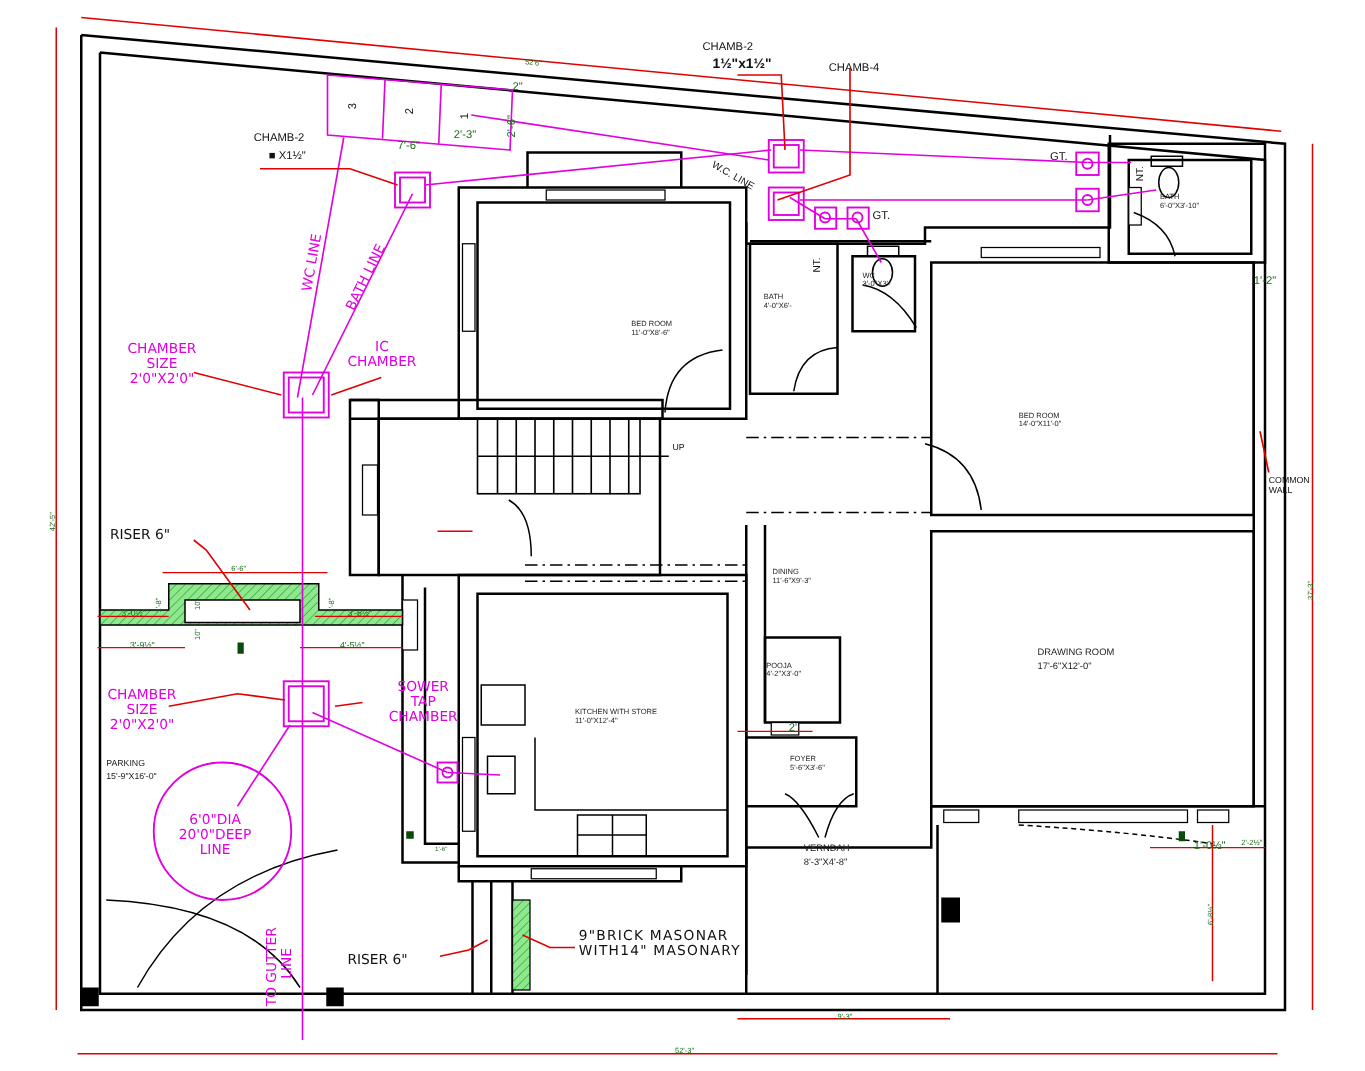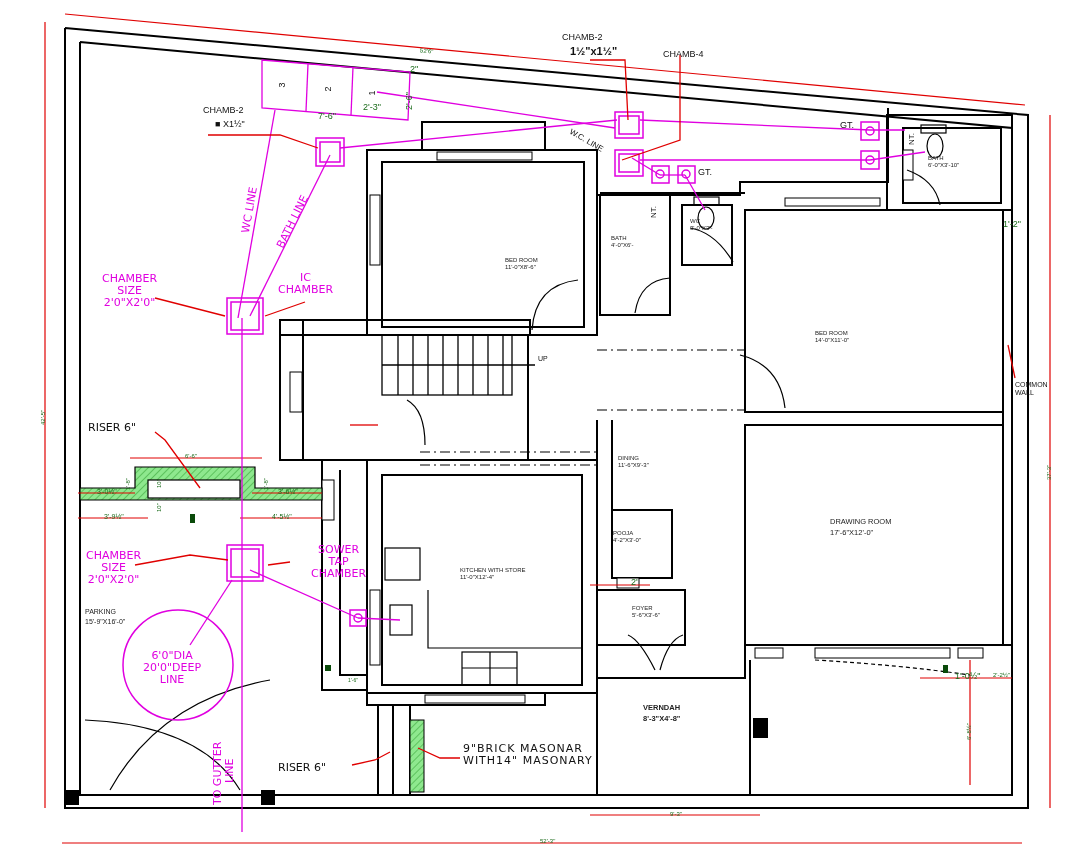--- a/index.html
+++ b/index.html
@@ -229,21 +229,21 @@
 <div class="lbl room" style="left:505px;top:257px;"><span>BED ROOM</span><span class="sz">11'-0"X8'-6"</span></div>
 <div class="lbl room" style="left:611px;top:235px;"><span>BATH</span><span class="sz">4'-0"X6'-</span></div>
 <div class="lbl room" style="left:690px;top:218px;"><span>WC</span><span class="sz">3'-0"X3'-</span></div>
 <div class="lbl room" style="left:928px;top:155px;"><span>BATH</span><span class="sz">6'-0"X3'-10"</span></div>
 <div class="lbl room" style="left:815px;top:330px;"><span>BED ROOM</span><span class="sz">14'-0"X11'-0"</span></div>
 <div class="lbl room" style="left:618px;top:455px;"><span>DINING</span><span class="sz">11'-6"X9'-3"</span></div>
 <div class="lbl room" style="left:613px;top:530px;"><span>POOJA</span><span class="sz">4'-2"X3'-0"</span></div>
 <div class="lbl room" style="left:460px;top:567px;"><span>KITCHEN WITH STORE</span><span class="sz">11'-0"X12'-4"</span></div>
 <div class="lbl room" style="left:830px;top:518px;font-size:7.5px;"><span>DRAWING ROOM</span><span class="sz" style="margin-top:3px;">17'-6"X12'-0"</span></div>
 <div class="lbl room" style="left:632px;top:605px;"><span>FOYER</span><span class="sz">5'-6"X3'-6"</span></div>
-<div class="lbl room" style="left:643px;top:704px;font-size:7.5px;font-weight:bold;"><span>VERNDAH</span><span class="sz" style="margin-top:3px;">8'-3"X4'-8"</span></div>
+<div class="lbl room" style="left:643px;top:675px;font-size:7.5px;"><span>VERNDAH</span><span class="sz" style="margin-top:3px;">8'-3"X4'-8"</span></div>
 <div class="lbl room" style="left:85px;top:608px;font-size:7px;"><span>PARKING</span><span class="sz" style="margin-top:2px;">15'-9"X16'-0"</span></div>
 
 <div class="lbl note" style="left:562px;top:33px;">CHAMB-2</div>
 <div class="lbl note" style="left:570px;top:45px;font-size:11px;font-weight:bold;">1½"x1½"</div>
 <div class="lbl note" style="left:663px;top:50px;">CHAMB-4</div>
 <div class="lbl note" style="left:203px;top:106px;">CHAMB-2</div>
 <div class="lbl note" style="left:215px;top:120px;">■ X1½"</div>
 <div class="lbl note" style="left:572px;top:128px;transform:rotate(30deg);transform-origin:left top;font-size:8px;">W.C. LINE</div>
 <div class="lbl note" style="left:840px;top:121px;">GT.</div>
 <div class="lbl note" style="left:698px;top:168px;">GT.</div>

